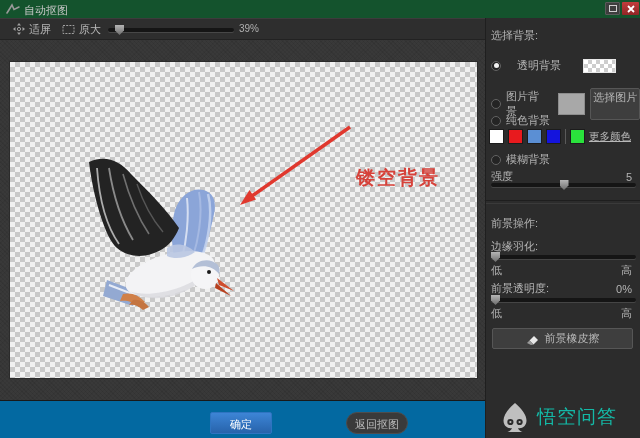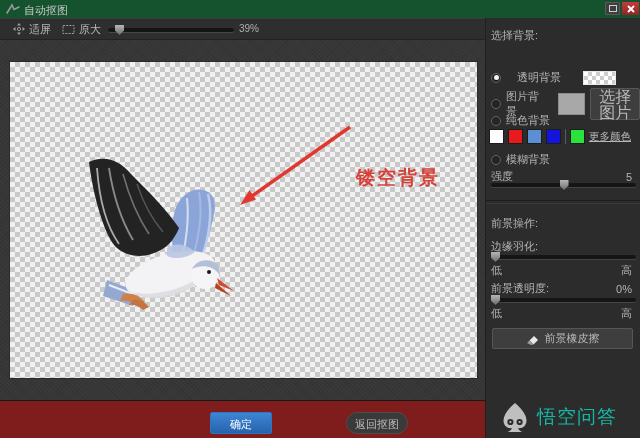--- a/index.html
+++ b/index.html
@@ -28,21 +28,21 @@
      background-image:repeating-linear-gradient(45deg,rgba(0,0,0,.07) 0 1px,transparent 1px 3px),
                       repeating-linear-gradient(-45deg,rgba(0,0,0,.05) 0 1px,transparent 1px 3px);}
   .canvas{position:absolute;left:10px;top:22px;width:467px;height:316px;
      background:conic-gradient(#c9c9c9 25%,#f1f1f1 0 50%,#c9c9c9 0 75%,#f1f1f1 0);
      background-size:10px 10px;box-shadow:0 0 0 1px #2b2b2b;}
   .annotation-text{position:absolute;left:356px;top:125px;font-family:"Liberation Serif",serif;
      font-weight:bold;font-size:19px;letter-spacing:2px;color:#d6423a;z-index:6;}
   .arrow-overlay{position:absolute;left:0;top:0;z-index:5;}
   .bird{position:absolute;left:75px;top:112px;z-index:4;}
   
-  .footer{position:absolute;left:0;bottom:0;width:485px;height:38px;background:#7f1d1d;border-top:1px solid #191919;box-sizing:border-box;z-index:20;}
+  .footer{position:absolute;left:0;bottom:0;width:485px;height:38px;background:#0369a1;border-top:1px solid #191919;box-sizing:border-box;z-index:20;}
   .fbtn{position:absolute;top:11px;width:62px;height:22px;line-height:22px;text-align:center;border-radius:2px;
         background:#3a3a3a;border:1px solid #4d4d4d;box-sizing:border-box;color:#bcbcbc;cursor:pointer;}
   .fbtn.primary{background:linear-gradient(#3d85d6,#2763ab);border:1px solid #2e74c1;color:#fff;}
   
   .panel{position:absolute;right:0;top:18px;width:155px;bottom:0;background:#2c2c2c;border-left:1px solid #1f1f1f;box-sizing:border-box;z-index:25;}
   .prow{position:absolute;left:5px;display:flex;align-items:center;gap:5px;}
   .radio{width:10px;height:10px;border-radius:50%;border:1px solid #636363;background:#242424;box-sizing:border-box;flex:0 0 auto;cursor:pointer;}
   .radio.checked{background:#242424;}
   .radio.checked::after{content:'';display:block;width:5px;height:5px;margin:1.5px;border-radius:50%;background:#f2f2f2;}
   .swatch{width:15px;height:15px;border:1px solid #1c1c1c;box-sizing:border-box;cursor:pointer;}
@@ -141,31 +141,31 @@
     <div class="fbtn primary" style="left:210px;">确定</div>
     <div class="fbtn" style="left:278px;margin-top:39px;">另存为</div>
     <div class="fbtn" style="left:346px;border-radius:11px;">返回抠图</div>
   </div>
 
   <div class="panel">
     <div class="prow" style="top:10px;">
       <span class="rlabel">选择背景:</span>
     </div>
 
-    <div class="prow" style="top:52px;gap:16px;">
+    <div class="prow" style="top:40px;gap:16px;">
       <span class="radio checked"></span>
       <span>透明背景</span>
       <span class="checker-swatch" style="margin-left:6px;"></span>
     </div>
 
     <div class="prow" style="top:70px;">
       <span class="radio"></span>
       <span>图片背景</span>
       <span class="gray-swatch" style="margin-left:6px;"></span>
-      <span class="panel-btn" style="width:53px;height:32px;line-height:16px;font-size:16px;">选择图片</span>
+      <span class="panel-btn" style="width:53px;height:32px;line-height:16px;font-size:11px;">选择图片</span>
     </div>
 
     <div class="prow" style="top:95px;">
       <span class="radio"></span>
       <span>纯色背景</span>
     </div>
 
     <div class="prow" style="top:93px;left:3px;top:111px;gap:4px;">
       <span class="swatch" style="background: rgb(255, 255, 255);"></span>
       <span class="swatch" style="background: rgb(232, 26, 30);"></span>

